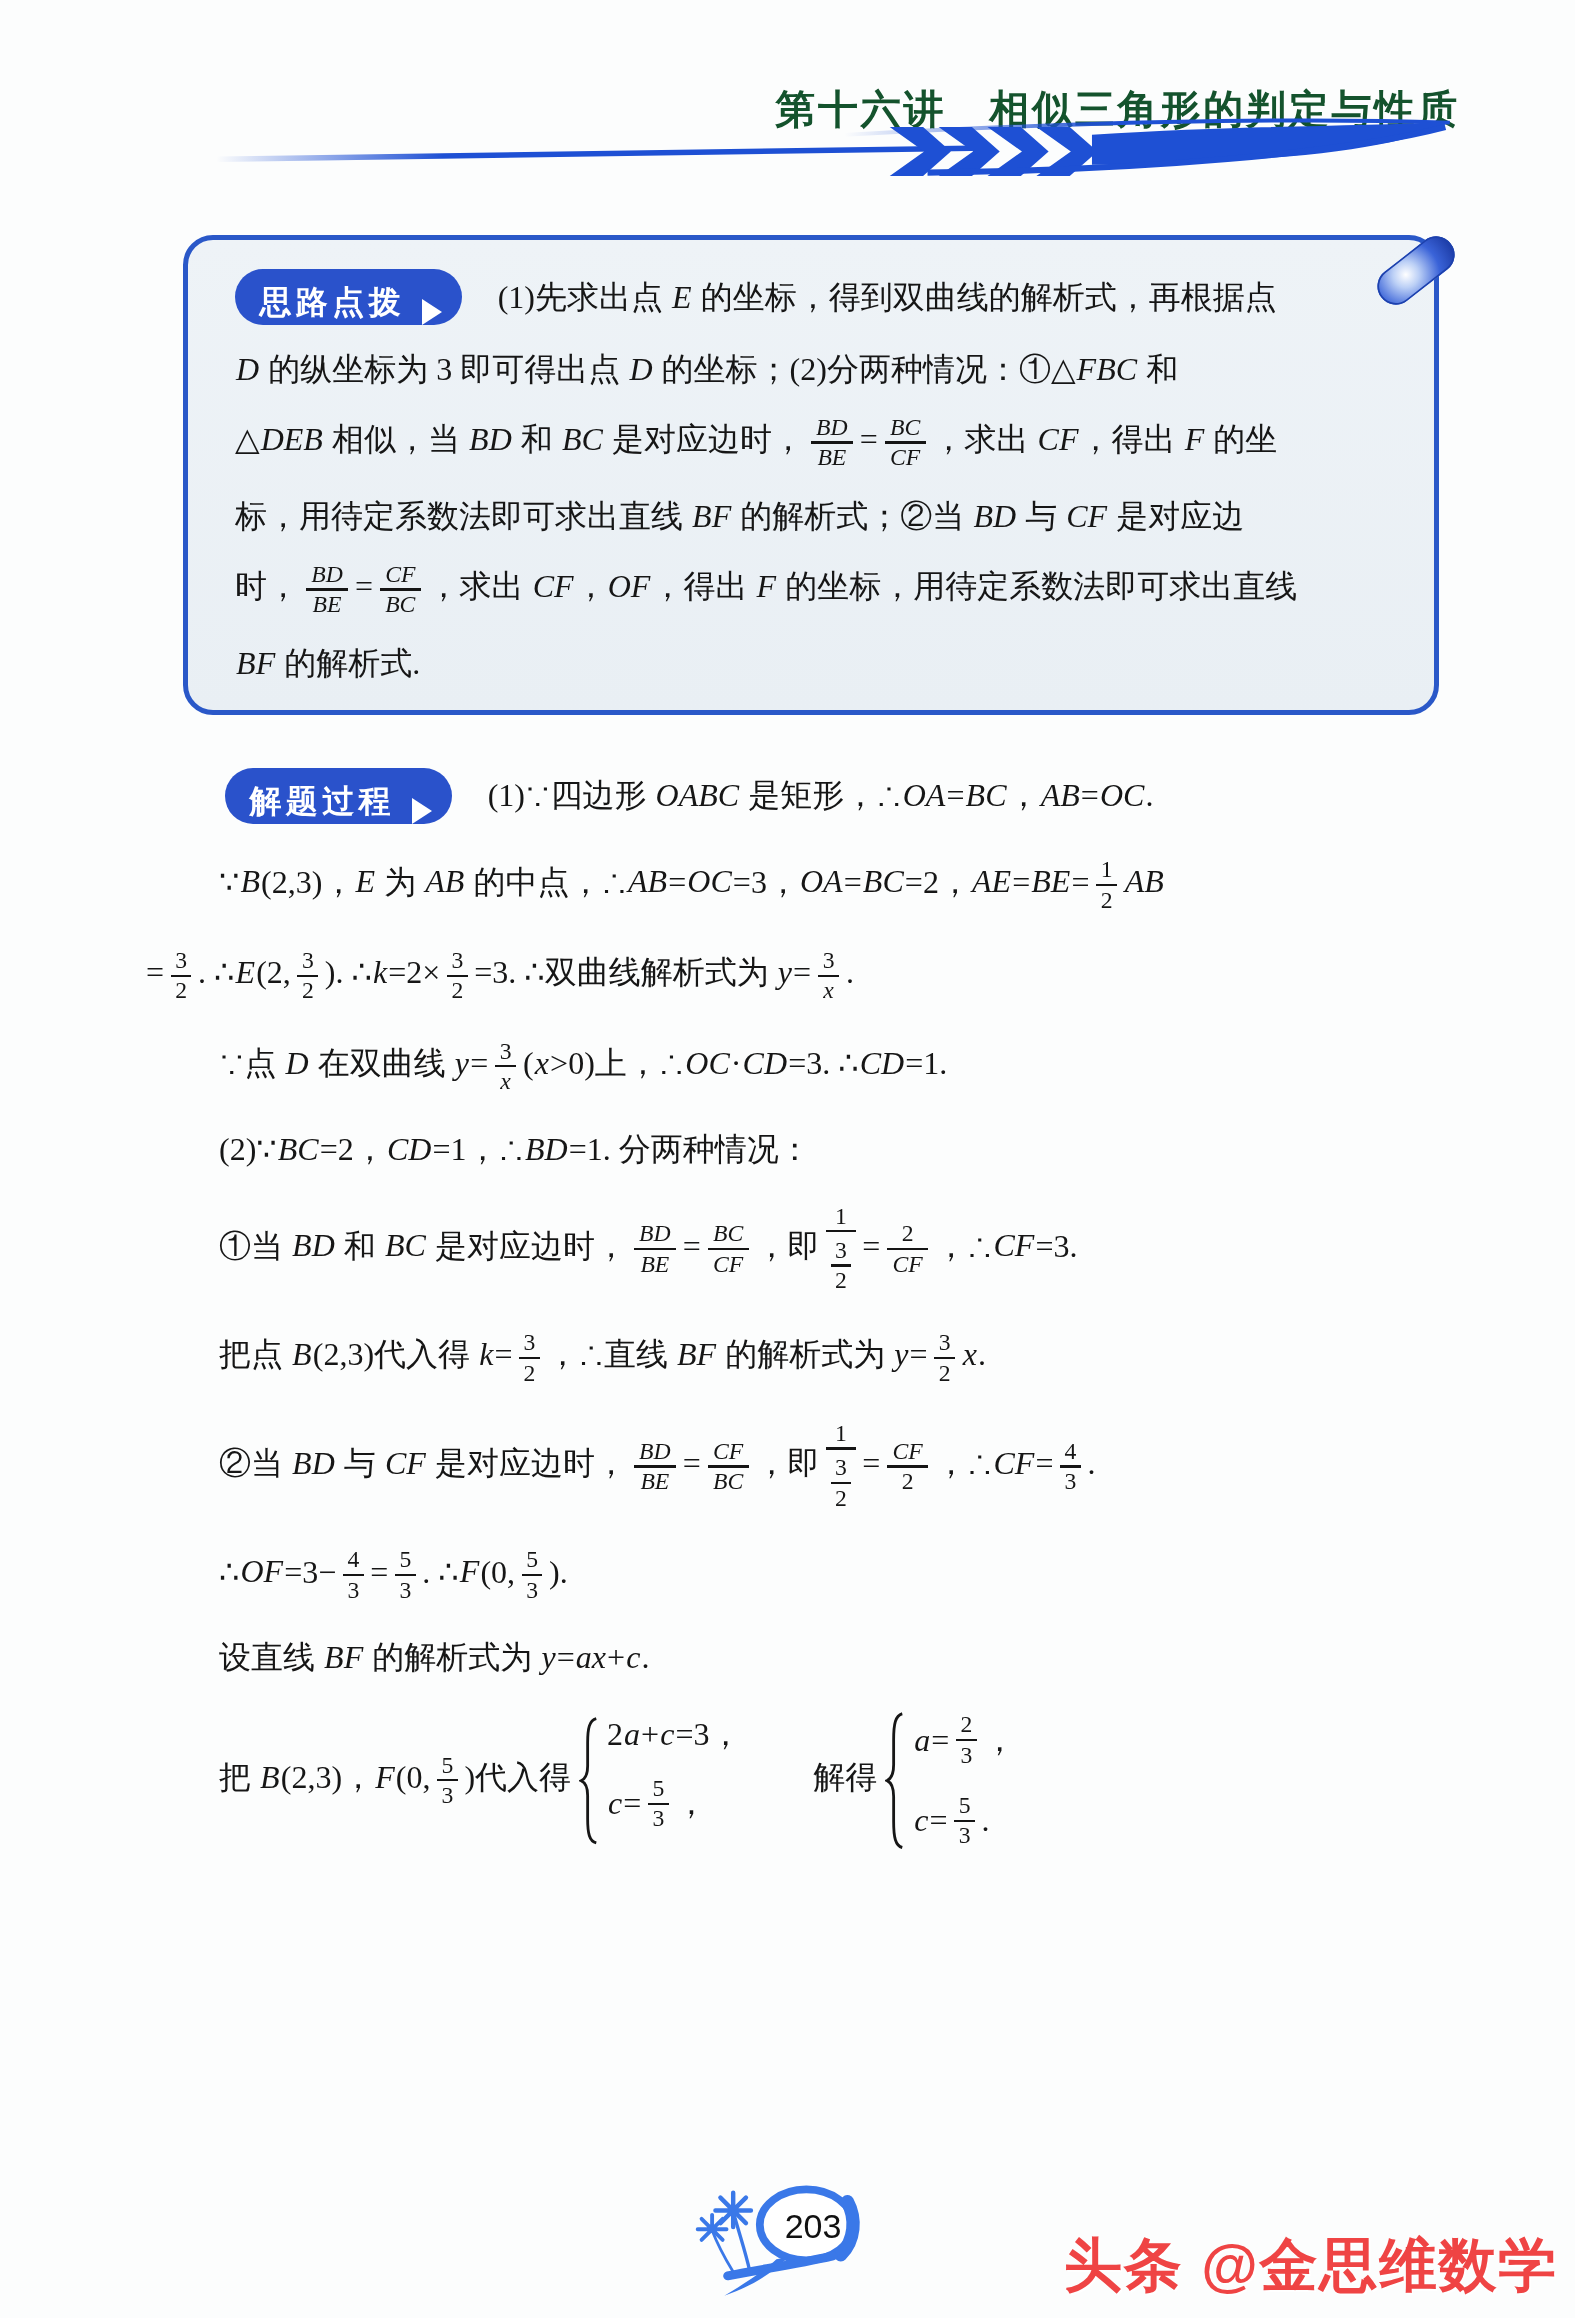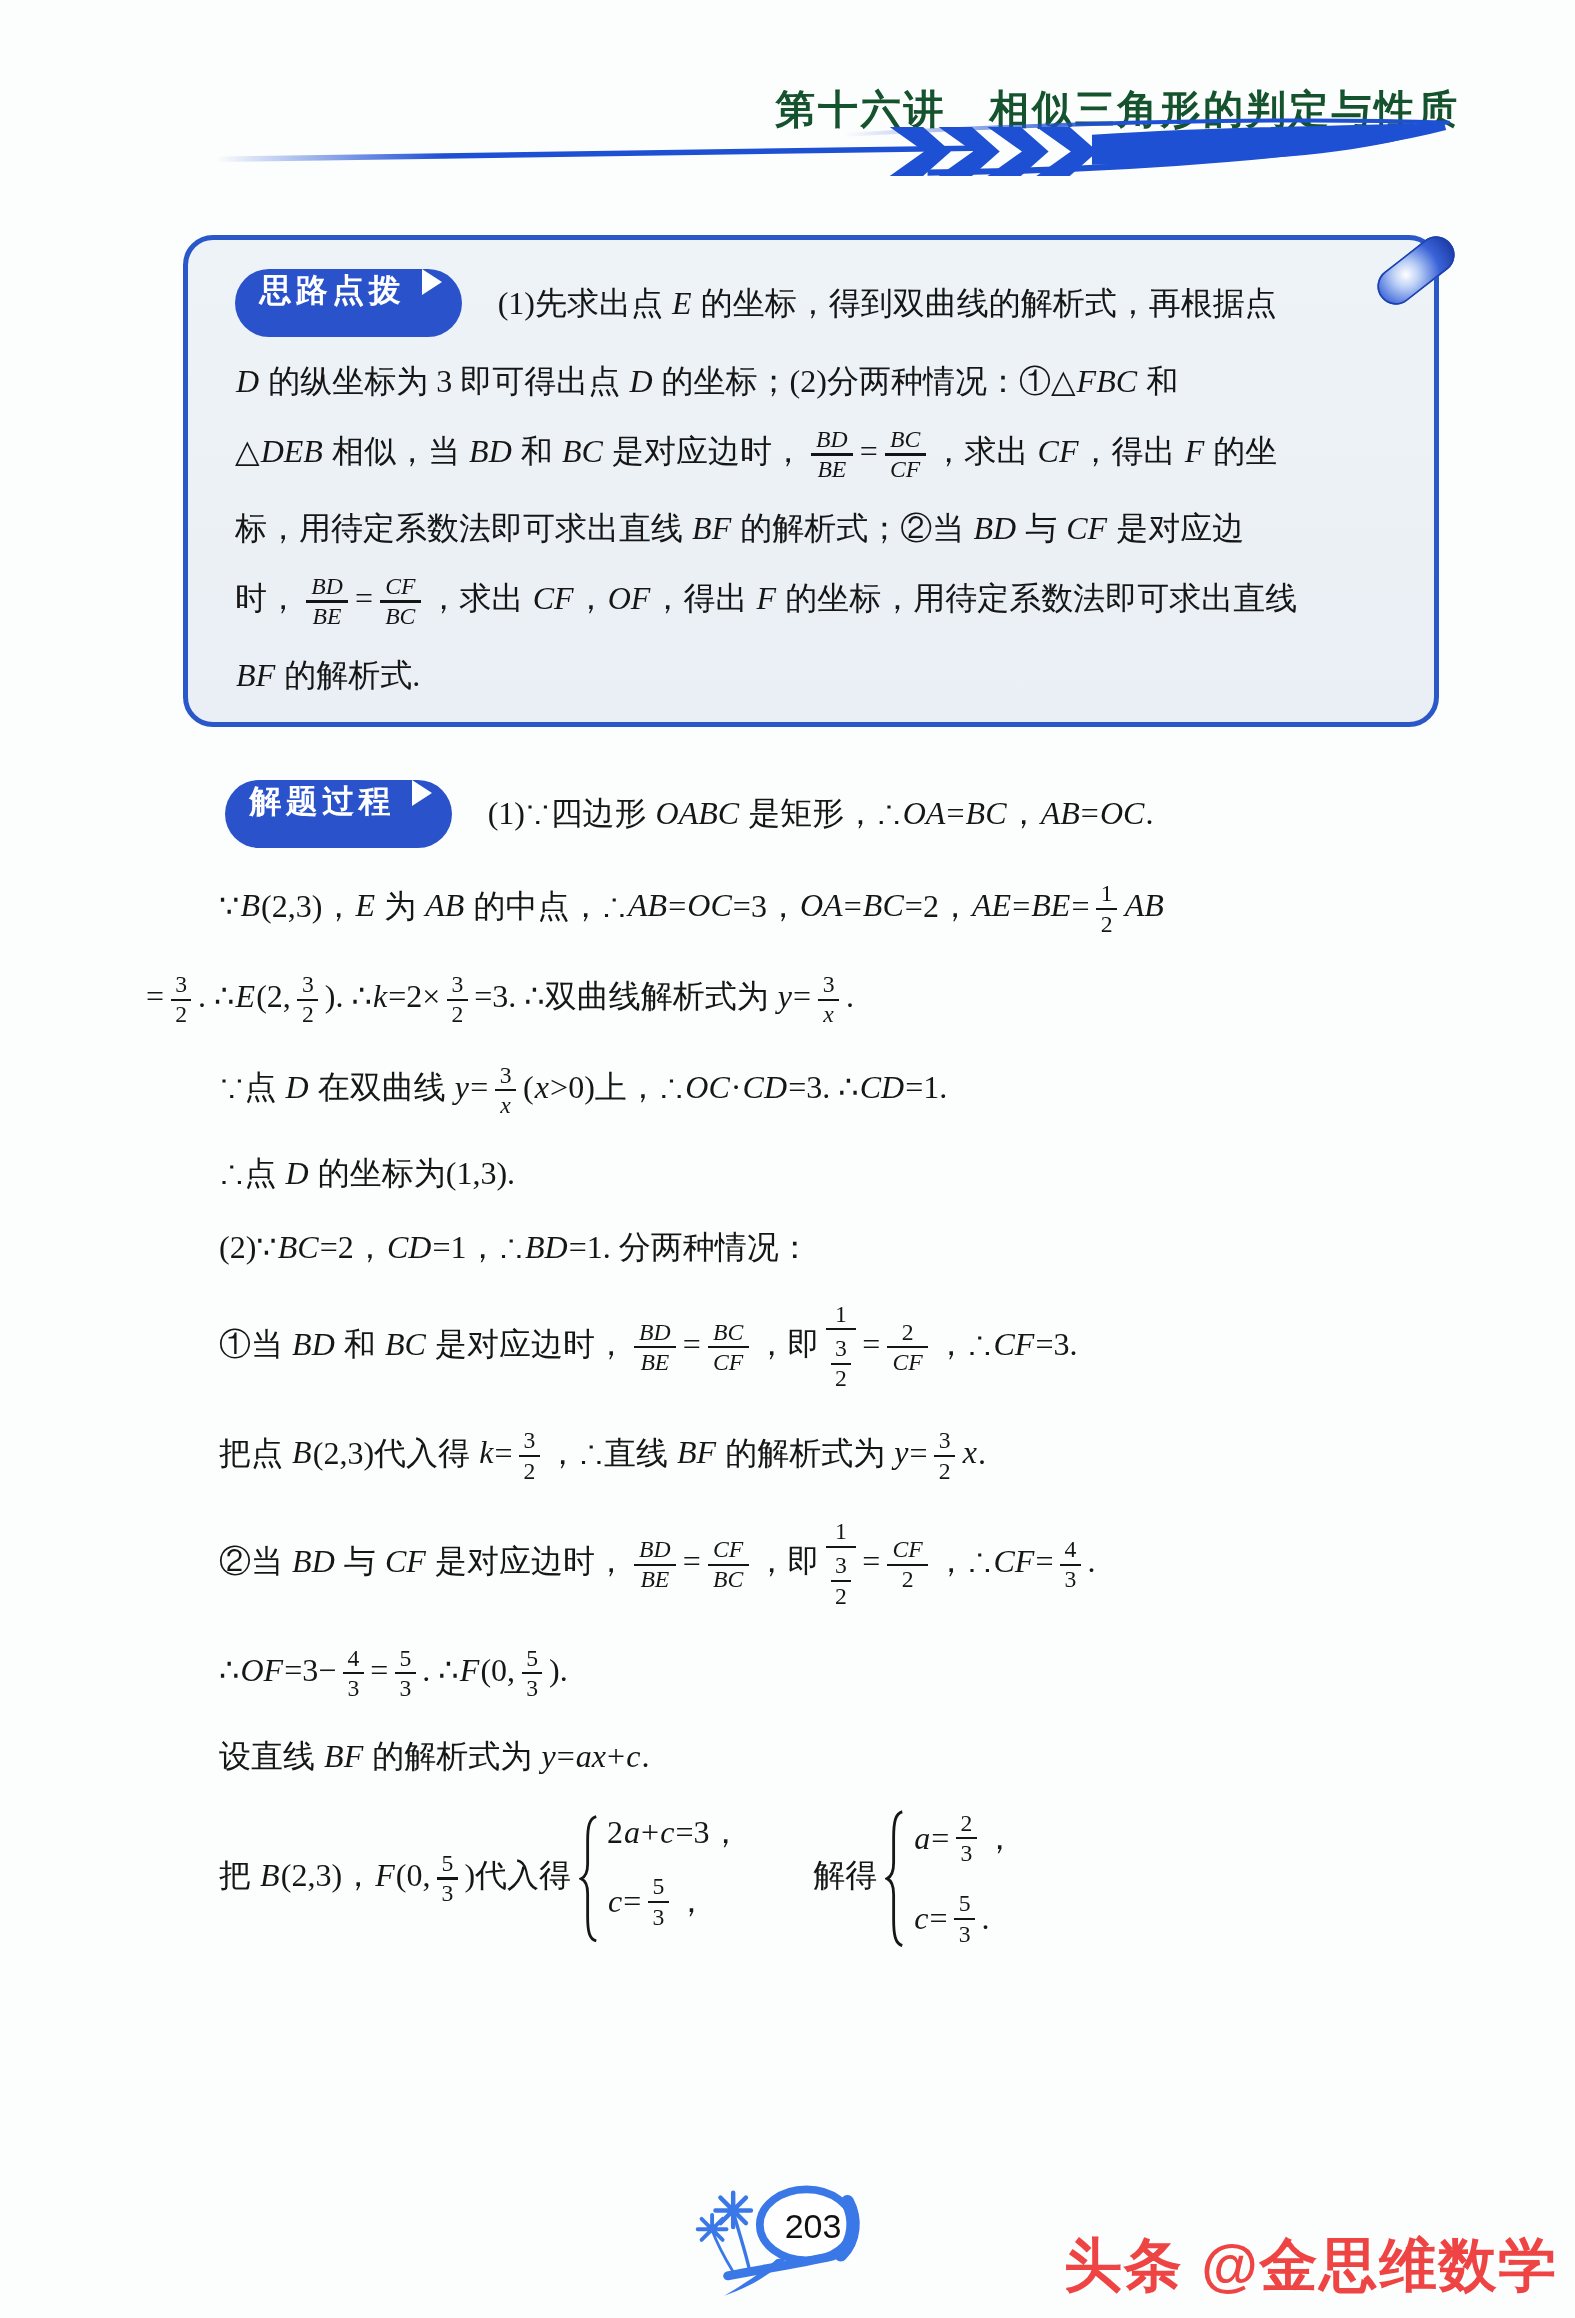--- a/index.html
+++ b/index.html
@@ -11,22 +11,22 @@
           font-size:40px;letter-spacing:2.8px;color:#14532d;}
   .swoosh-wrap{margin-top:-20px;padding-left:83px;}
   
   .hintbox{position:relative;margin:47px 137px 0 183px;border:5px solid #2a58c8;border-radius:30px;
            background:linear-gradient(#eef3f7,#e9eff4);padding:29px 47px 25.6px 47px;}
   .pin{position:absolute;top:12.2px;right:-25.6px;width:88px;height:37px;border-radius:33px;
        background:radial-gradient(circle at 38% 42%, #ffffff 0%, #bcd0f6 22%, #3a63d8 58%, #16339b 100%);
        transform:rotate(-38deg);box-shadow:inset 0 0 0 1.7px #1d41ad;}
   .lines{display:flex;flex-direction:column;gap:23px;font-size:32px;}
   .badge-row{display:flex;align-items:center;gap:36px;}
-  .badge{flex:none;background:#2a52cb;color:#fff;border-radius:39px;height:68px;padding:0 20px 0 24.4px;
-         display:inline-flex;align-items:flex-start;gap:16.7px;
+  .badge{flex:none;background:#2a52cb;color:#fff;border-radius:39px;height:56px;padding:0 20px 0 24.4px;
+         display:inline-flex;align-items:flex-end;gap:16.7px;
          font-family:"Liberation Sans","DejaVu Sans",sans-serif;font-weight:bold;font-size:32px;letter-spacing:4.4px;}
   .tri{width:0;height:0;border-left:20px solid #fff;border-top:13.3px solid transparent;border-bottom:13.3px solid transparent;}
   .mline{line-height:1.32;}
   .ind{padding-left:73px;}
   
   .solution{margin:53px 131px 0 146px;}
   .solution .lines{gap:32px;}
   .solution .badge-row{margin-left:79px;}
   
   .lat{font-family:"Liberation Serif","DejaVu Serif",serif;}
@@ -144,21 +144,20 @@
           </span><span class="lat">=3.</span> ∴双曲线解析式为 <span class="lat"><i>y</i>=</span><span class="frac">
             <span class="fn"><span class="lat">3</span></span>
             <span class="bar"></span>
             <span class="fd"><span class="lat"><i>x</i></span></span>
           </span><span class="lat">.</span></div>
         <div class="mline ind">∵点 <span class="lat"><i>D</i></span> 在双曲线 <span class="lat"><i>y</i>=</span><span class="frac">
             <span class="fn"><span class="lat">3</span></span>
             <span class="bar"></span>
             <span class="fd"><span class="lat"><i>x</i></span></span>
           </span><span class="lat">(<i>x</i>&gt;0)</span>上，∴<span class="lat"><i>OC</i>·<i>CD</i>=3.</span> ∴<span class="lat"><i>CD</i>=1.</span></div>
-        <div class="mline ind">∴点 <span class="lat"><i>D</i></span> 的坐标为<span class="lat">(1,3).</span></div>
         <div class="mline ind"><span class="lat">(2)</span>∵<span class="lat"><i>BC</i>=2</span>，<span class="lat"><i>CD</i>=1</span>，∴<span class="lat"><i>BD</i>=1.</span> 分两种情况：</div>
         <div class="mline ind">①当 <span class="lat"><i>BD</i></span> 和 <span class="lat"><i>BC</i></span> 是对应边时，<span class="frac">
             <span class="fn"><span class="lat"><i>BD</i></span></span>
             <span class="bar"></span>
             <span class="fd"><span class="lat"><i>BE</i></span></span>
           </span><span class="lat">=</span><span class="frac">
             <span class="fn"><span class="lat"><i>BC</i></span></span>
             <span class="bar"></span>
             <span class="fd"><span class="lat"><i>CF</i></span></span>
           </span>，即<span class="frac">

